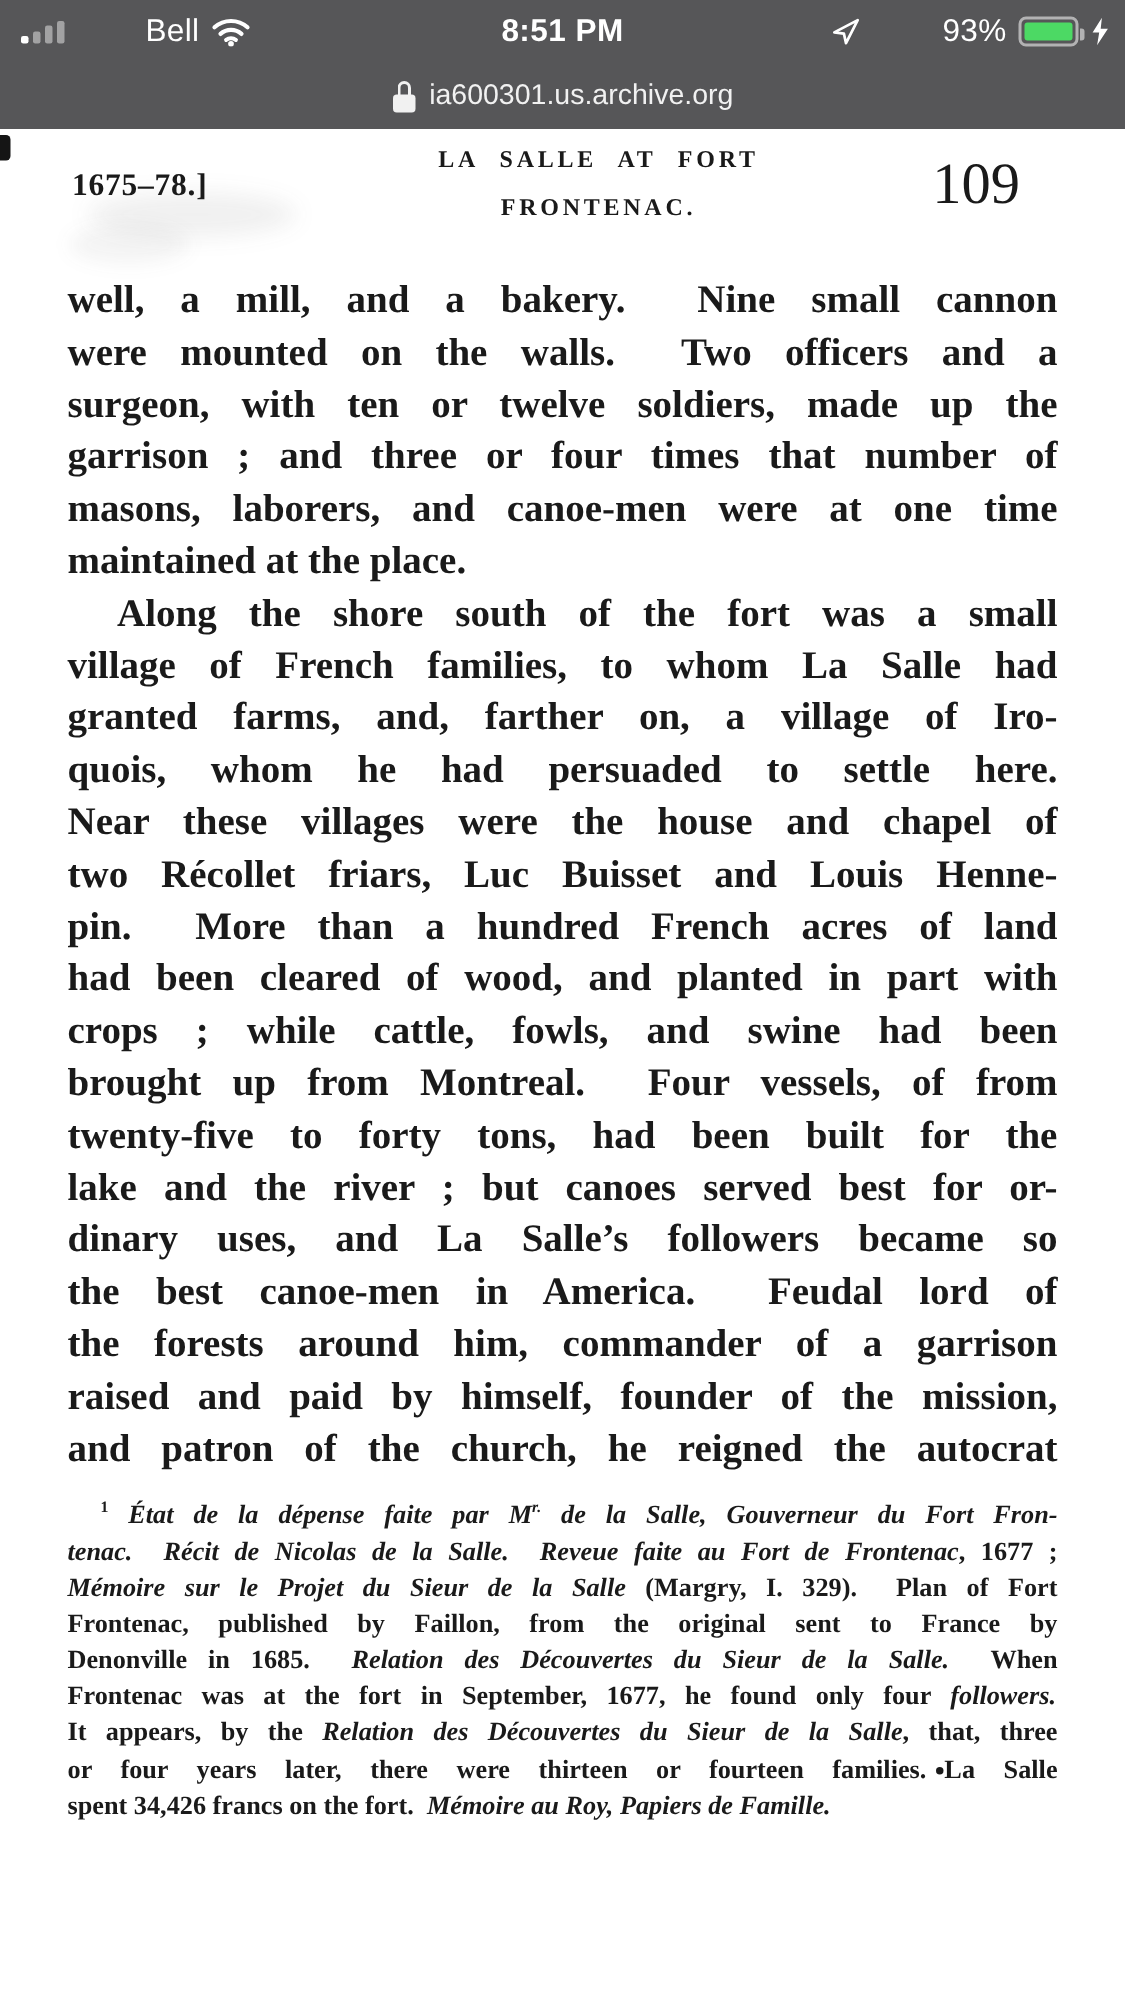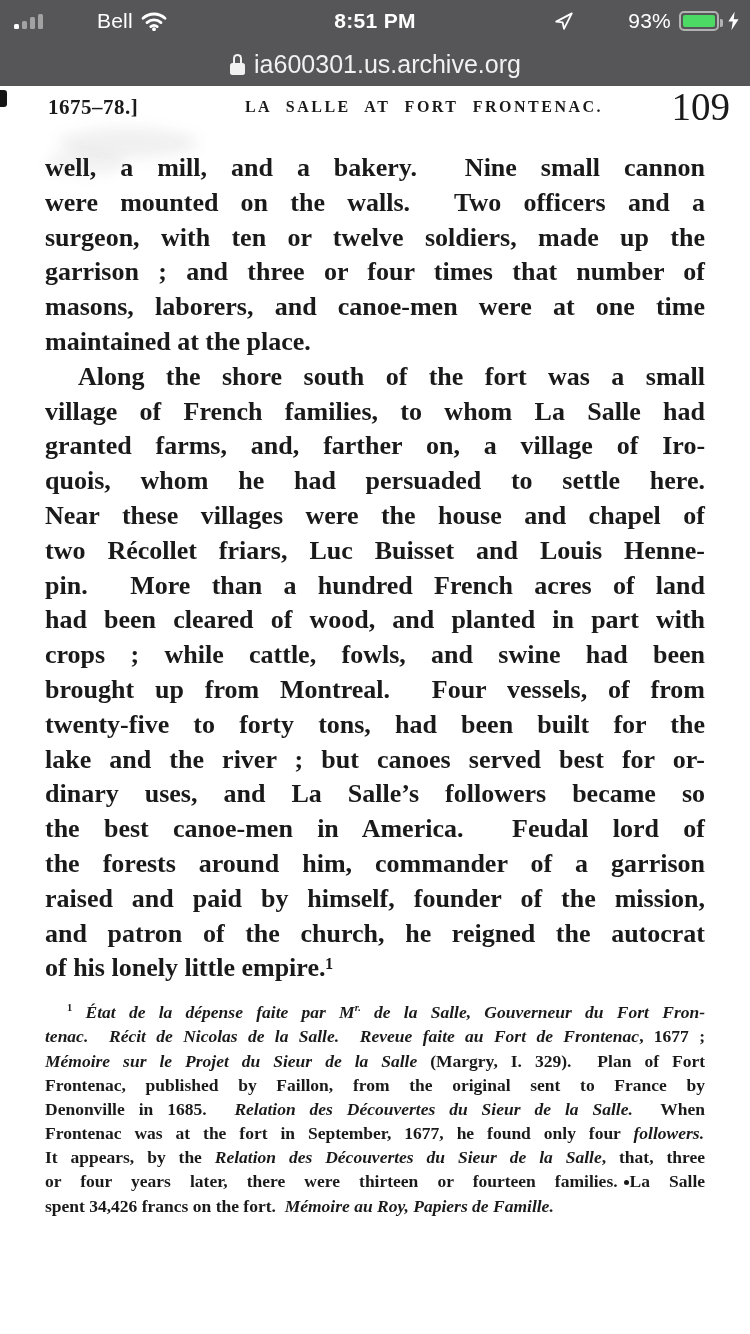--- a/index.html
+++ b/index.html
@@ -22,30 +22,30 @@
 
   .batt{position:relative;width:40px;height:20px;border:2px solid rgba(255,255,255,.55);
         border-radius:5px;box-sizing:border-box;}
   .batt-fill{position:absolute;left:2px;top:2px;bottom:2px;width:93%;max-width:32px;
              background:#4cd964;border-radius:2px;}
   .batt-cap{position:absolute;right:-6px;top:6px;width:3px;height:8px;
             background:rgba(255,255,255,.55);border-radius:0 2px 2px 0;}
 
   .urlbar{position:absolute;top:42px;left:0;right:0;height:44px;display:flex;
           align-items:center;justify-content:center;gap:9px;cursor:pointer;}
-  .url-text{color:#f1f1f1;font-size:25px;}
+  .url-text{color:#f1f1f1;font-size:19px;}
   .lock{width:16px;height:21px;position:relative;}
   .lock .shackle{width:9px;height:10px;border:2.5px solid #f1f1f1;border-bottom:none;
                  border-radius:6px 6px 0 0;margin:0 auto;box-sizing:border-box;}
   .lock .lbody{width:15px;height:12px;background:#f1f1f1;border-radius:2.5px;margin:-1px auto 0;}
 
   
   .bookpage{position:absolute;top:86px;left:0;right:0;bottom:0;background:#fff;
             color:#1a1a1a;font-family:"Liberation Serif",serif;}
-  .page-header{display:flex;align-items:center;padding:5px 20px 0 48px;line-height:32px;gap:12px;}
+  .page-header{display:flex;align-items:center;padding:5px 70px 0 48px;line-height:32px;gap:12px;}
   .ph-left{width:170px;font-size:21px;font-weight:700;letter-spacing:.5px;}
   .ph-title{flex:1;text-align:center;font-size:16px;font-weight:700;
             letter-spacing:2.5px;word-spacing:8px;}
   .ph-num{width:100px;text-align:right;font-size:39px;font-weight:400;}
 
   .body-text{margin:28px 45px 0 45px;font-size:26px;font-weight:700;}
   .tline{white-space:nowrap;height:34.8px;line-height:34.8px;}
   .tline .tin{display:inline-block;}
   .tline.indent .tin{margin-left:33px;}
 
@@ -143,21 +143,20 @@
         <div class="tline"><span class="tin" style="word-spacing: 10.63px;">had been cleared of wood, and planted in part with</span></div>
         <div class="tline"><span class="tin" style="word-spacing: 18.82px;">crops ; while cattle, fowls, and swine had been</span></div>
         <div class="tline"><span class="tin" style="word-spacing: 14.37px;">brought up from Montreal.&nbsp; Four vessels, of from</span></div>
         <div class="tline"><span class="tin" style="word-spacing: 17.65px;">twenty-five to forty tons, had been built for the</span></div>
         <div class="tline"><span class="tin" style="word-spacing: 11.6px;">lake and the river ; but canoes served best for or-</span></div>
         <div class="tline"><span class="tin" style="word-spacing: 19.52px;">dinary uses, and La Salle’s followers became so</span></div>
         <div class="tline"><span class="tin" style="word-spacing: 17.78px;">the best canoe-men in America.&nbsp; Feudal lord of</span></div>
         <div class="tline"><span class="tin" style="word-spacing: 16.49px;">the forests around him, commander of a garrison</span></div>
         <div class="tline"><span class="tin" style="word-spacing: 12.49px;">raised and paid by himself, founder of the mission,</span></div>
         <div class="tline"><span class="tin" style="word-spacing: 14.16px;">and patron of the church, he reigned the autocrat</span></div>
-        <div class="tline last"><span class="tin">of his lonely little empire.¹</span></div>
       </div>
 
     <div class="footnote">
         <div class="fline indent"><span class="tin" style="word-spacing: 8.89px;"><sup>1</sup><span> </span><span class="it">État de la dépense faite par M</span><sup class="it">r.</sup><span class="it"> de la Salle, Gouverneur du Fort Fron-</span></span></div>
         <div class="fline"><span class="tin" style="word-spacing: 5.98px;"><span class="it">tenac.</span><span>&nbsp; </span><span class="it">Récit de Nicolas de la Salle.</span><span>&nbsp; </span><span class="it">Reveue faite au Fort de Frontenac</span><span>, 1677 ;</span></span></div>
         <div class="fline"><span class="tin" style="word-spacing: 8.61px;"><span class="it">Mémoire sur le Projet du Sieur de la Salle</span><span> (Margry, I. 329).</span><span>&nbsp; </span><span>Plan of Fort</span></span></div>
         <div class="fline"><span class="tin" style="word-spacing: 15.31px;"><span>Frontenac, published by Faillon, from the original sent to France by</span></span></div>
         <div class="fline"><span class="tin" style="word-spacing: 9.55px;"><span>Denonville in 1685.</span><span>&nbsp; </span><span class="it">Relation des Découvertes du Sieur de la Salle.</span><span>&nbsp; When</span></span></div>
         <div class="fline"><span class="tin" style="word-spacing: 8.56px;"><span>Frontenac was at the fort in September, 1677, he found only four </span><span class="it">followers.</span></span></div>
         <div class="fline"><span class="tin" style="word-spacing: 8.54px;"><span>It appears, by the </span><span class="it">Relation des Découvertes du Sieur de la Salle</span><span>, that, three</span></span></div>

